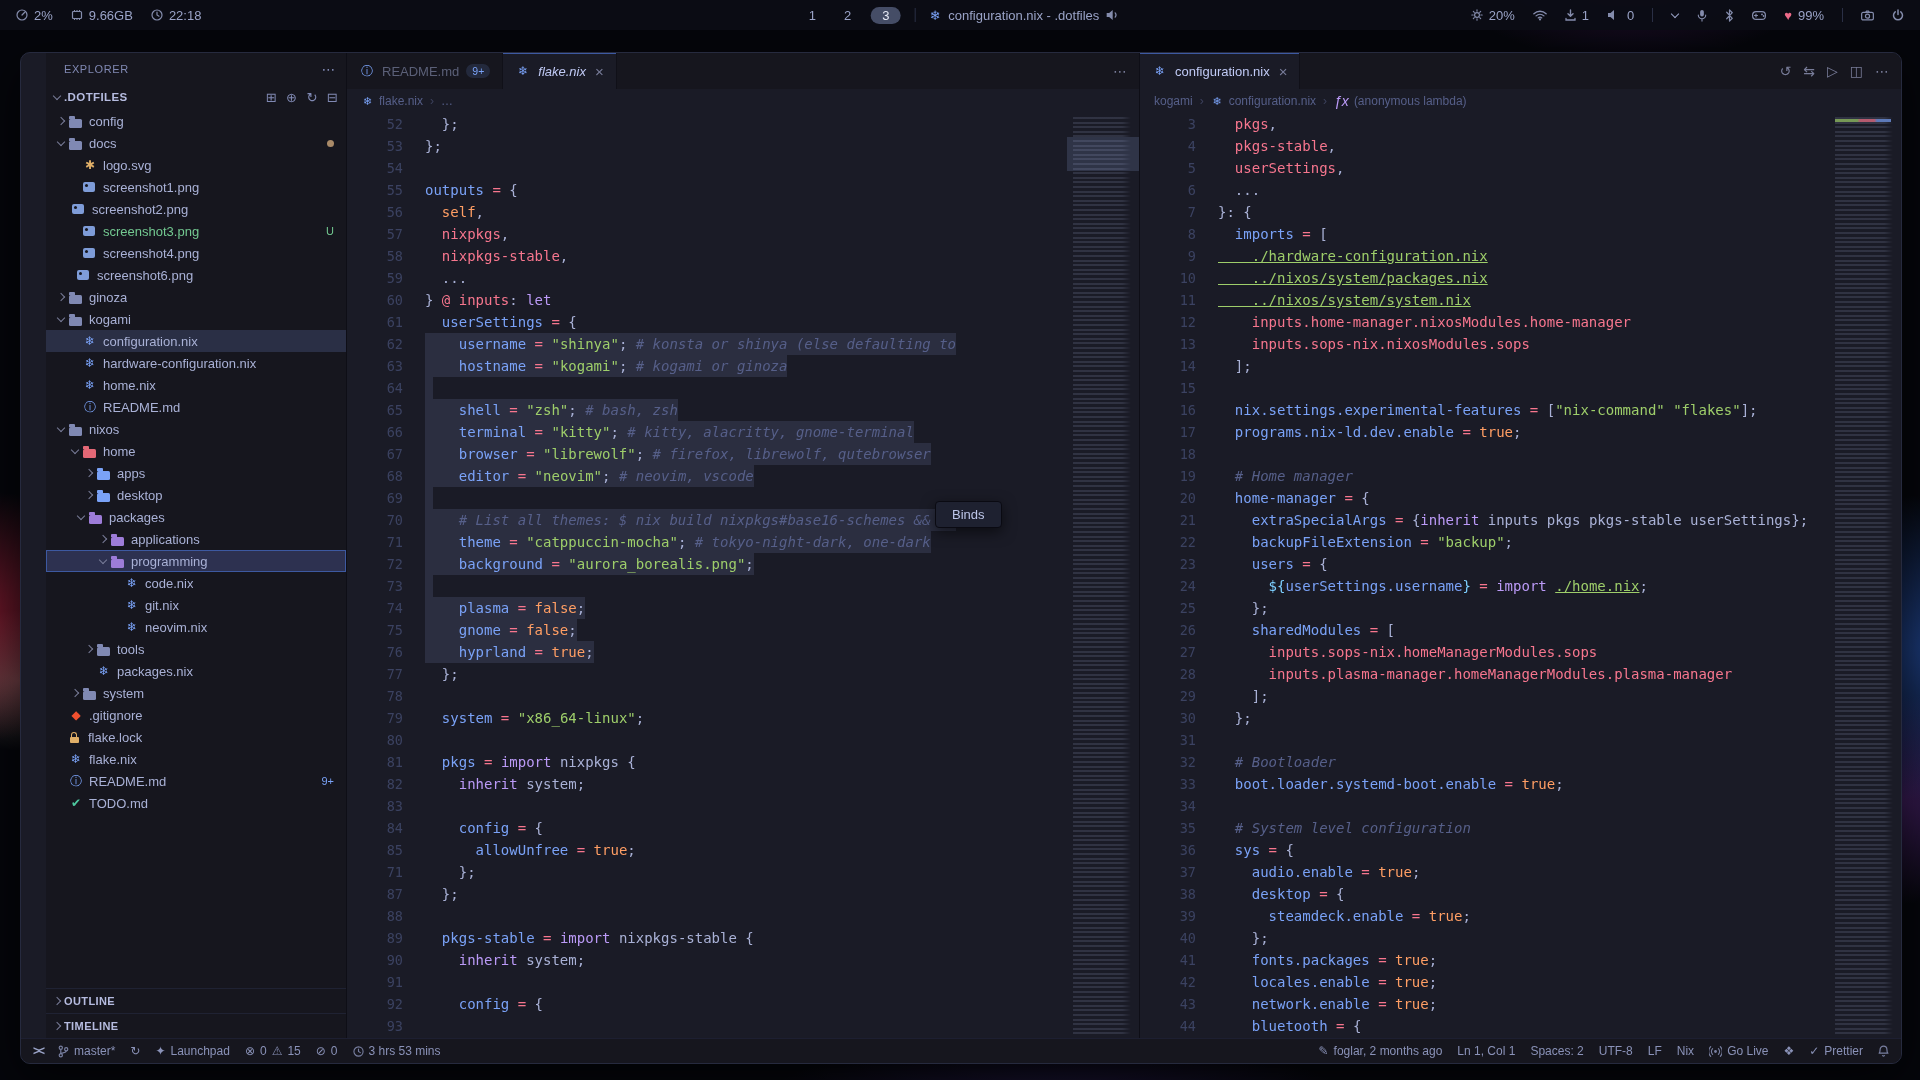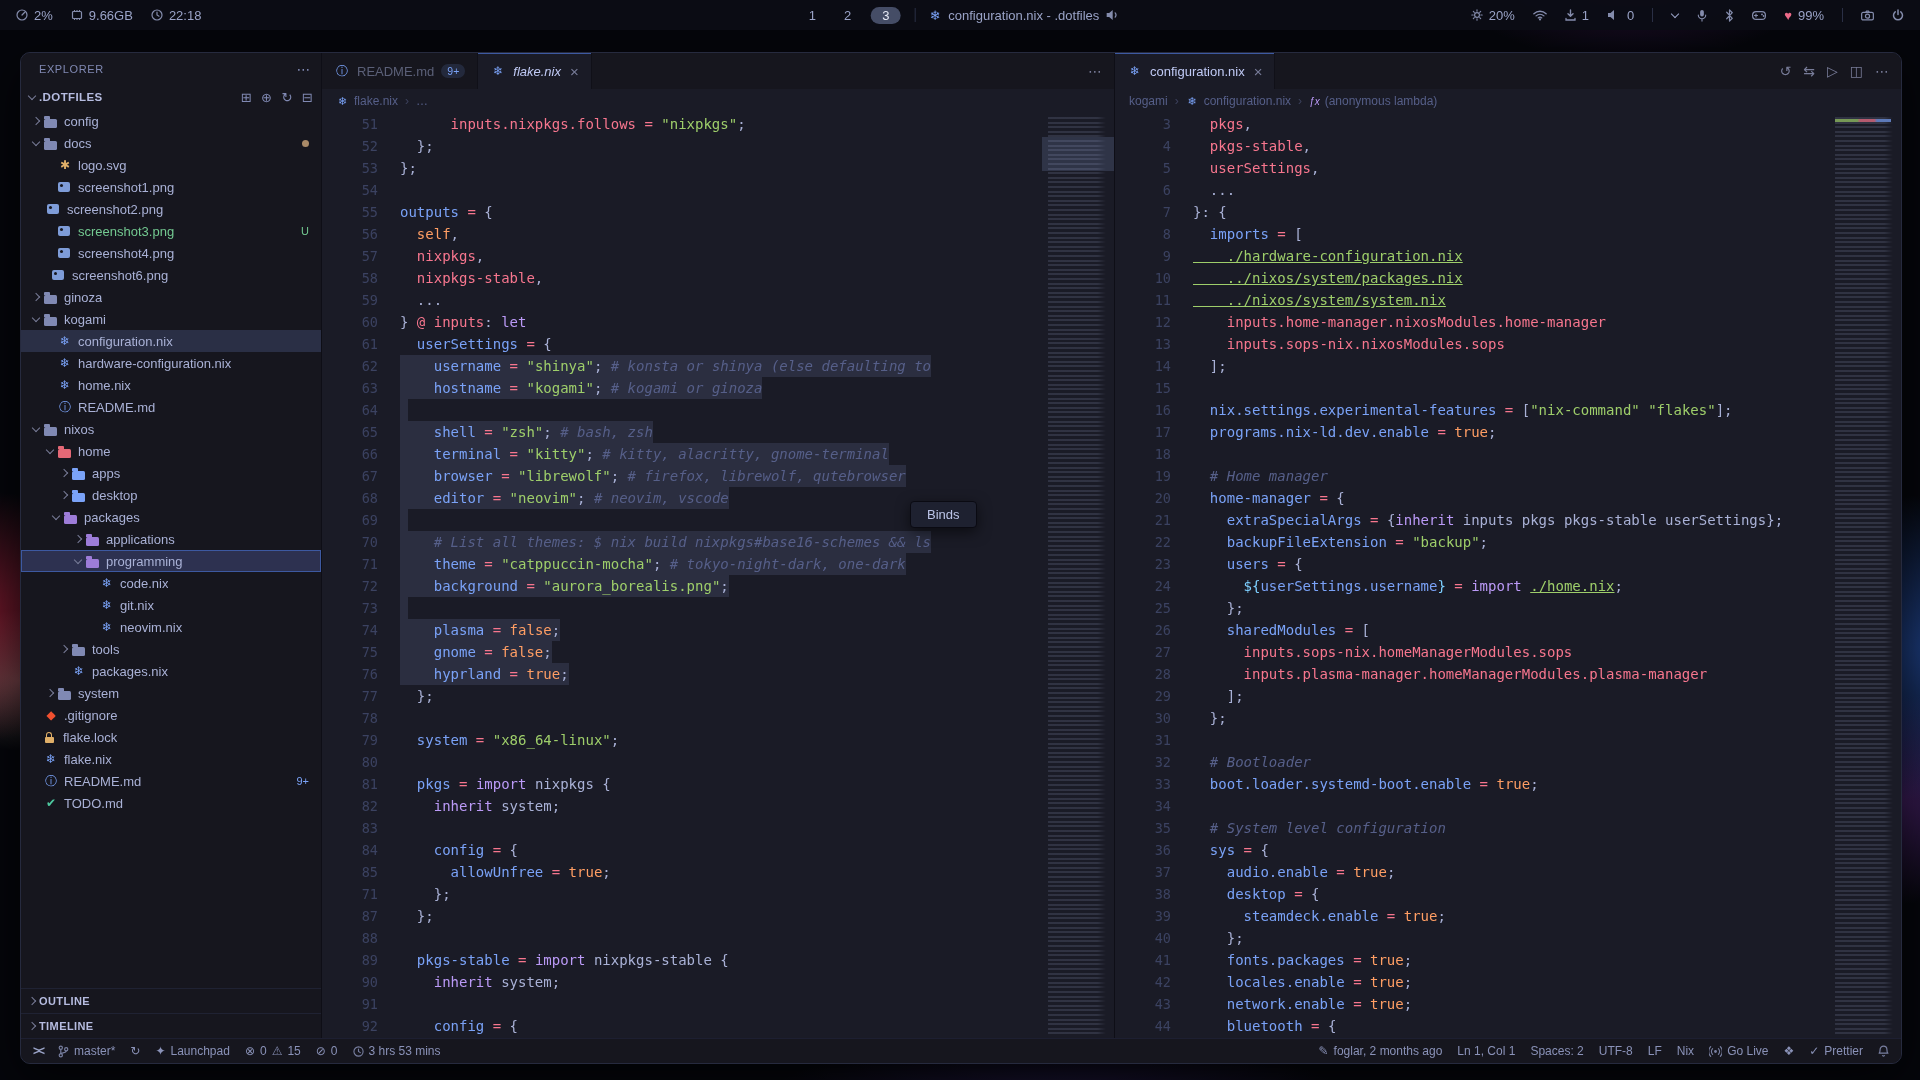--- a/index.html
+++ b/index.html
@@ -28,21 +28,21 @@
   .nixg{color:#7aa2f7;font-size:13px;margin-right:2px;}
   .caret{width:8px;height:8px;position:relative;display:inline-block;}
   .caret::before{content:"";position:absolute;left:1px;top:0px;width:5px;height:5px;border-right:1.4px solid #9aa3c7;border-bottom:1.4px solid #9aa3c7;transform:rotate(45deg);}
   .heart{color:#ec6a88;font-size:13px;}
   
   .vscode{position:absolute;top:52px;left:20px;width:1880px;height:1010px;background:#1a1b26;
     border-radius:10px;overflow:hidden;border:1px solid #262a3e;box-shadow:0 14px 50px rgba(0,0,0,.65);
     display:flex;flex-direction:column;}
   .vs-main{flex:1;display:flex;min-height:0;}
   
-  .sidebar{width:300px;flex:none;background:#16161e;border-right:1px solid #0e0e16;display:flex;flex-direction:column;min-height:0;}
+  .sidebar{width:300px;flex:none;background:#16161e;border-right:1px solid #0e0e16;display:flex;flex-direction:column;min-height:0;margin-left:25px;}
   .sb-title{height:32px;display:flex;align-items:center;padding:0 10px 0 18px;color:#8089b3;font-size:11px;letter-spacing:.6px;}
   .sb-title .grow,.grow{flex:1;}
   .sb-more{color:#8089b3;font-size:14px;cursor:pointer;}
   .sb-root{height:24px;display:flex;align-items:center;padding:0 8px 0 4px;color:#b6bce0;font-weight:bold;font-size:11.5px;letter-spacing:.4px;}
   .sb-root .acts{margin-left:auto;display:flex;gap:9px;color:#8089b3;font-size:13px;font-weight:normal;}
   .tree{flex:1;overflow:hidden;padding-top:1px;}
   .trow{display:flex;align-items:center;height:22px;font-size:13px;color:#a9b1d6;cursor:pointer;}
   .t-active{background:#2a2f45;}
   .t-focus{background:#2d3150;box-shadow:inset 0 0 0 1px #3d59a1;}
   .tlbl{margin-left:5px;white-space:nowrap;overflow:hidden;text-overflow:ellipsis;}
@@ -70,21 +70,21 @@
   .tab{display:flex;align-items:center;gap:7px;padding:0 12px;background:#16161e;color:#5b6078;font-size:13px;border-right:1px solid #101018;cursor:pointer;}
   .tab.active{background:#1a1b26;color:#c0caf5;box-shadow:inset 0 1px 0 #3d59a1;}
   .tab .it{font-style:italic;}
   .tbadge{font-size:10.5px;color:#7aa2f7;background:rgba(122,162,247,.14);border-radius:7px;padding:1px 6px;}
   .tclose{color:#787c99;font-size:15px;margin-left:2px;}
   .tab-actions{margin-left:auto;display:flex;align-items:center;gap:12px;padding:0 12px;color:#787c99;font-size:14px;}
   .crumbs{height:24px;display:flex;align-items:center;gap:7px;padding:0 14px;font-size:12px;color:#565f89;flex:none;white-space:nowrap;}
   .crumb{display:inline-flex;align-items:center;gap:5px;cursor:pointer;}
   .crumb .gico{width:13px;font-size:11px;}
   .csep{color:#3c415c;}
-  .sym{color:#bb9af7;font-style:italic;font-size:10px;}
+  .sym{color:#bb9af7;font-style:italic;font-size:14px;}
   
   .codewrap{flex:1;position:relative;min-height:0;overflow:hidden;}
   .code{position:absolute;inset:0 72px 0 0;overflow:hidden;font-family:"DejaVu Sans Mono","Liberation Mono",monospace;}
   .cl{display:flex;height:22px;}
   .ln{width:56px;padding-right:22px;text-align:right;color:#3b4261;font-size:13.5px;line-height:22px;flex:none;}
   .tx{white-space:pre;font-size:14px;line-height:22px;display:inline-block;}
   .tx.hl{background:rgba(130,145,195,.17);}
   .tk-w{color:#a9b1d6}.tk-b{color:#7aa2f7}.tk-g{color:#9ece6a}
   .tk-gu{color:#9ece6a;text-decoration:underline}
   .tk-r{color:#f7768e}.tk-o{color:#ff9e64}.tk-v{color:#bb9af7}
@@ -438,24 +438,20 @@
               <span>flake.nix</span>
             </span>
             <span class="csep">›</span>
             <span class="crumb">
               <span>…</span>
             </span>
           </div>
         <div class="codewrap">
           <div class="code" id="code-left">
               <div class="cl">
-                <span class="ln">51</span>
-                <span class="tx"><span class="tk-r">      inputs.nixpkgs.follows = </span><span class="tk-g">"nixpkgs"</span><span class="tk-w">;</span></span>
-              </div>
-              <div class="cl">
                 <span class="ln">52</span>
                 <span class="tx"><span class="tk-w">  };</span></span>
               </div>
               <div class="cl">
                 <span class="ln">53</span>
                 <span class="tx"><span class="tk-w">};</span></span>
               </div>
               <div class="cl">
                 <span class="ln">54</span>
                 <span class="tx"></span>

